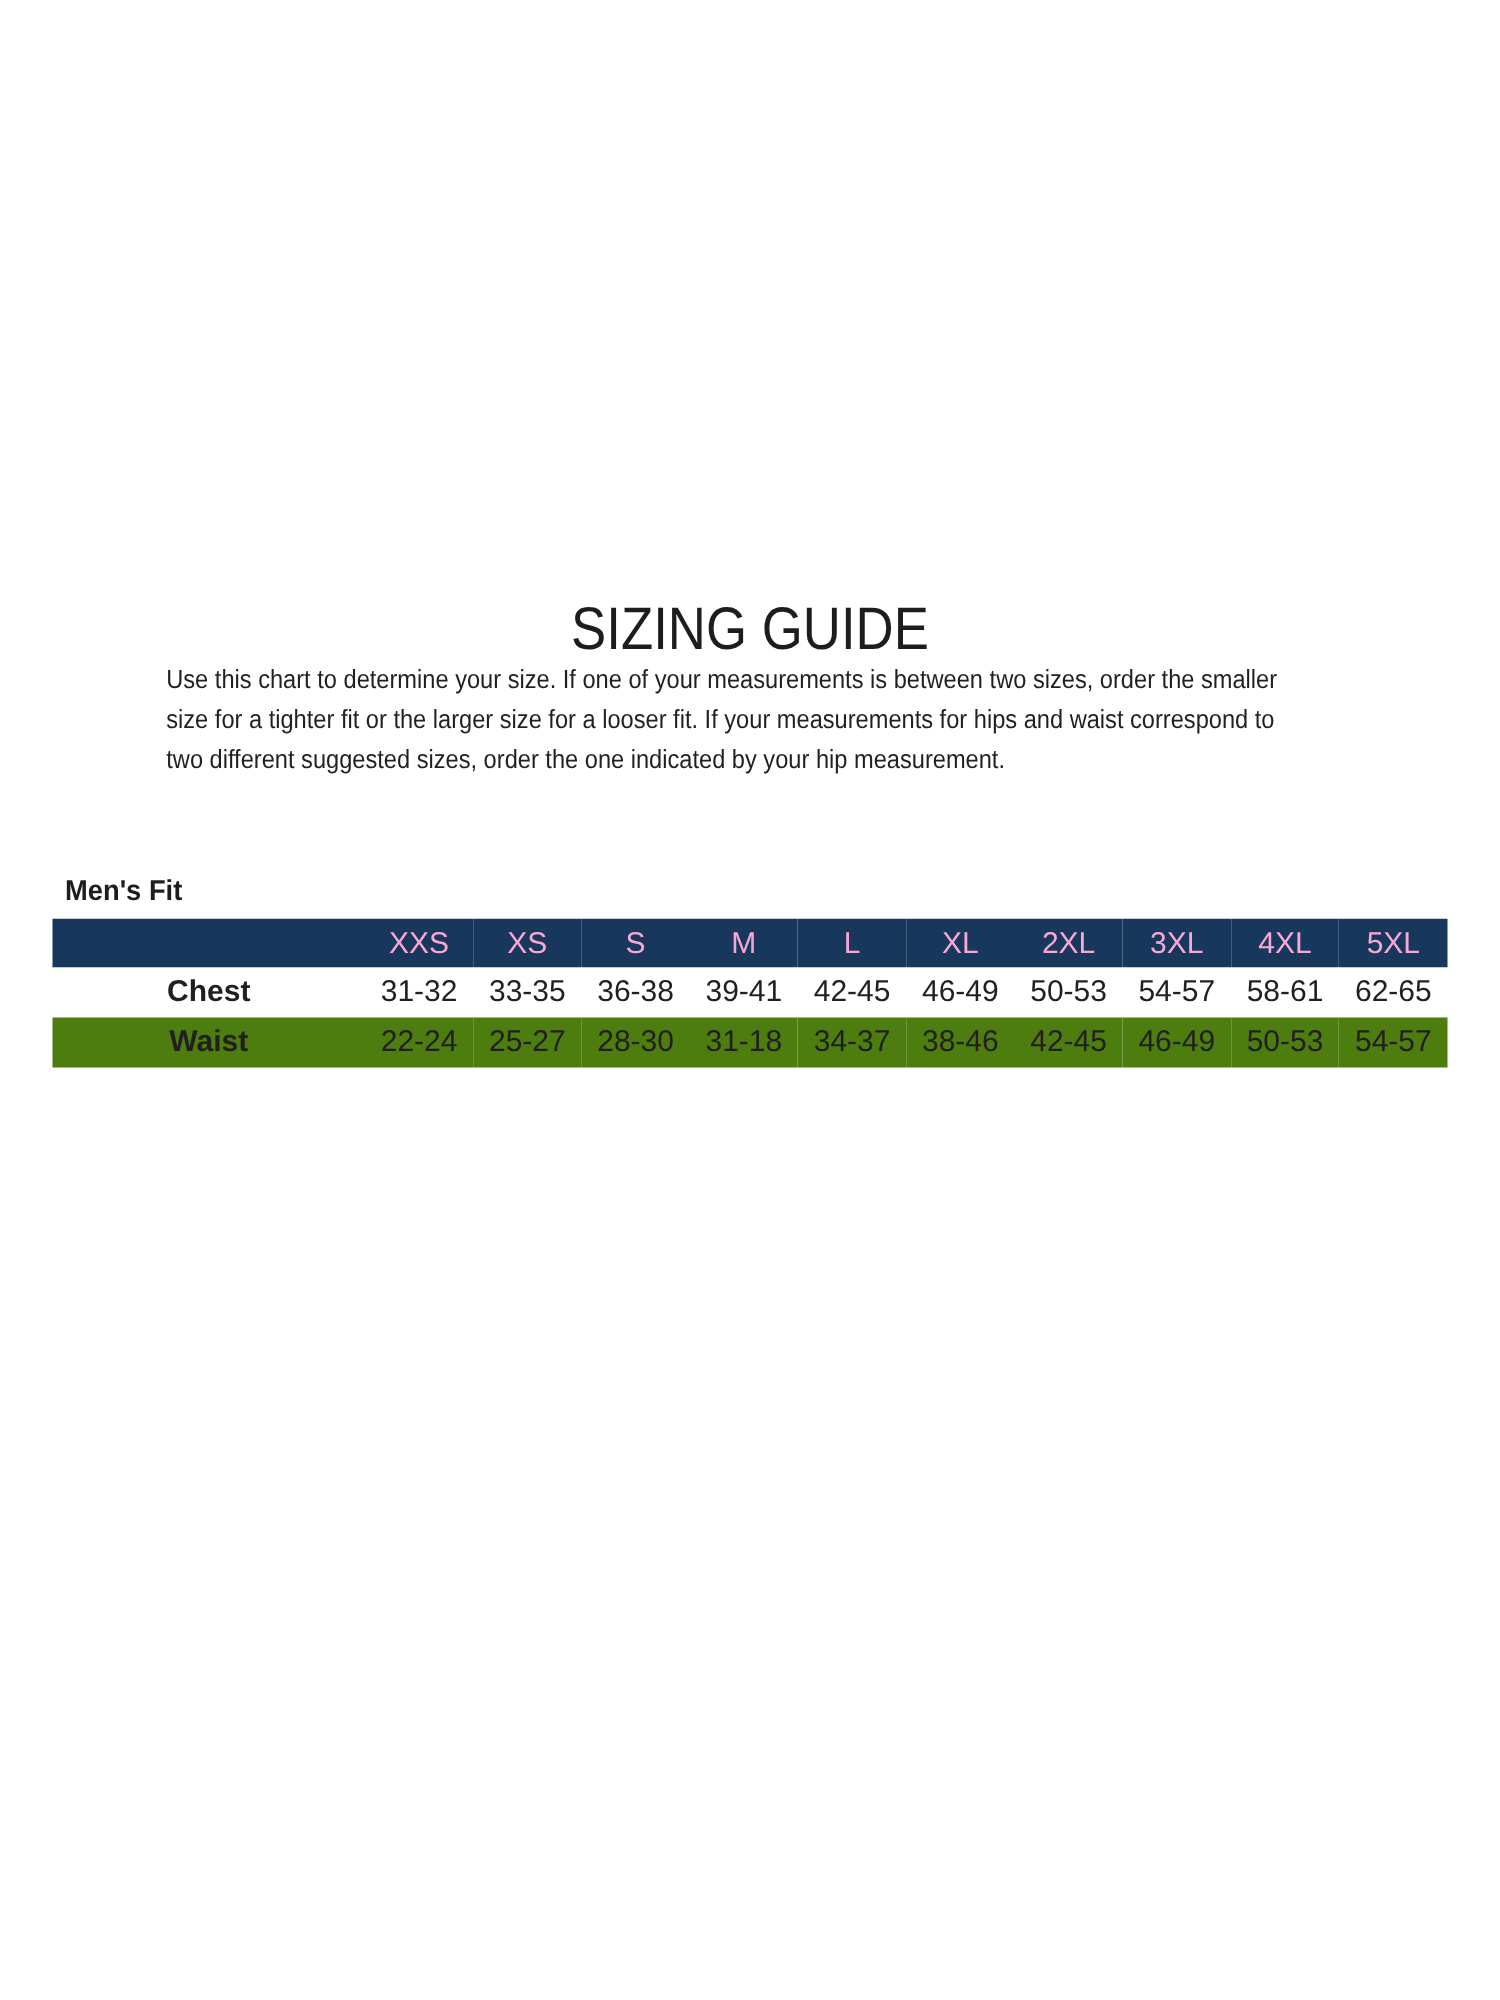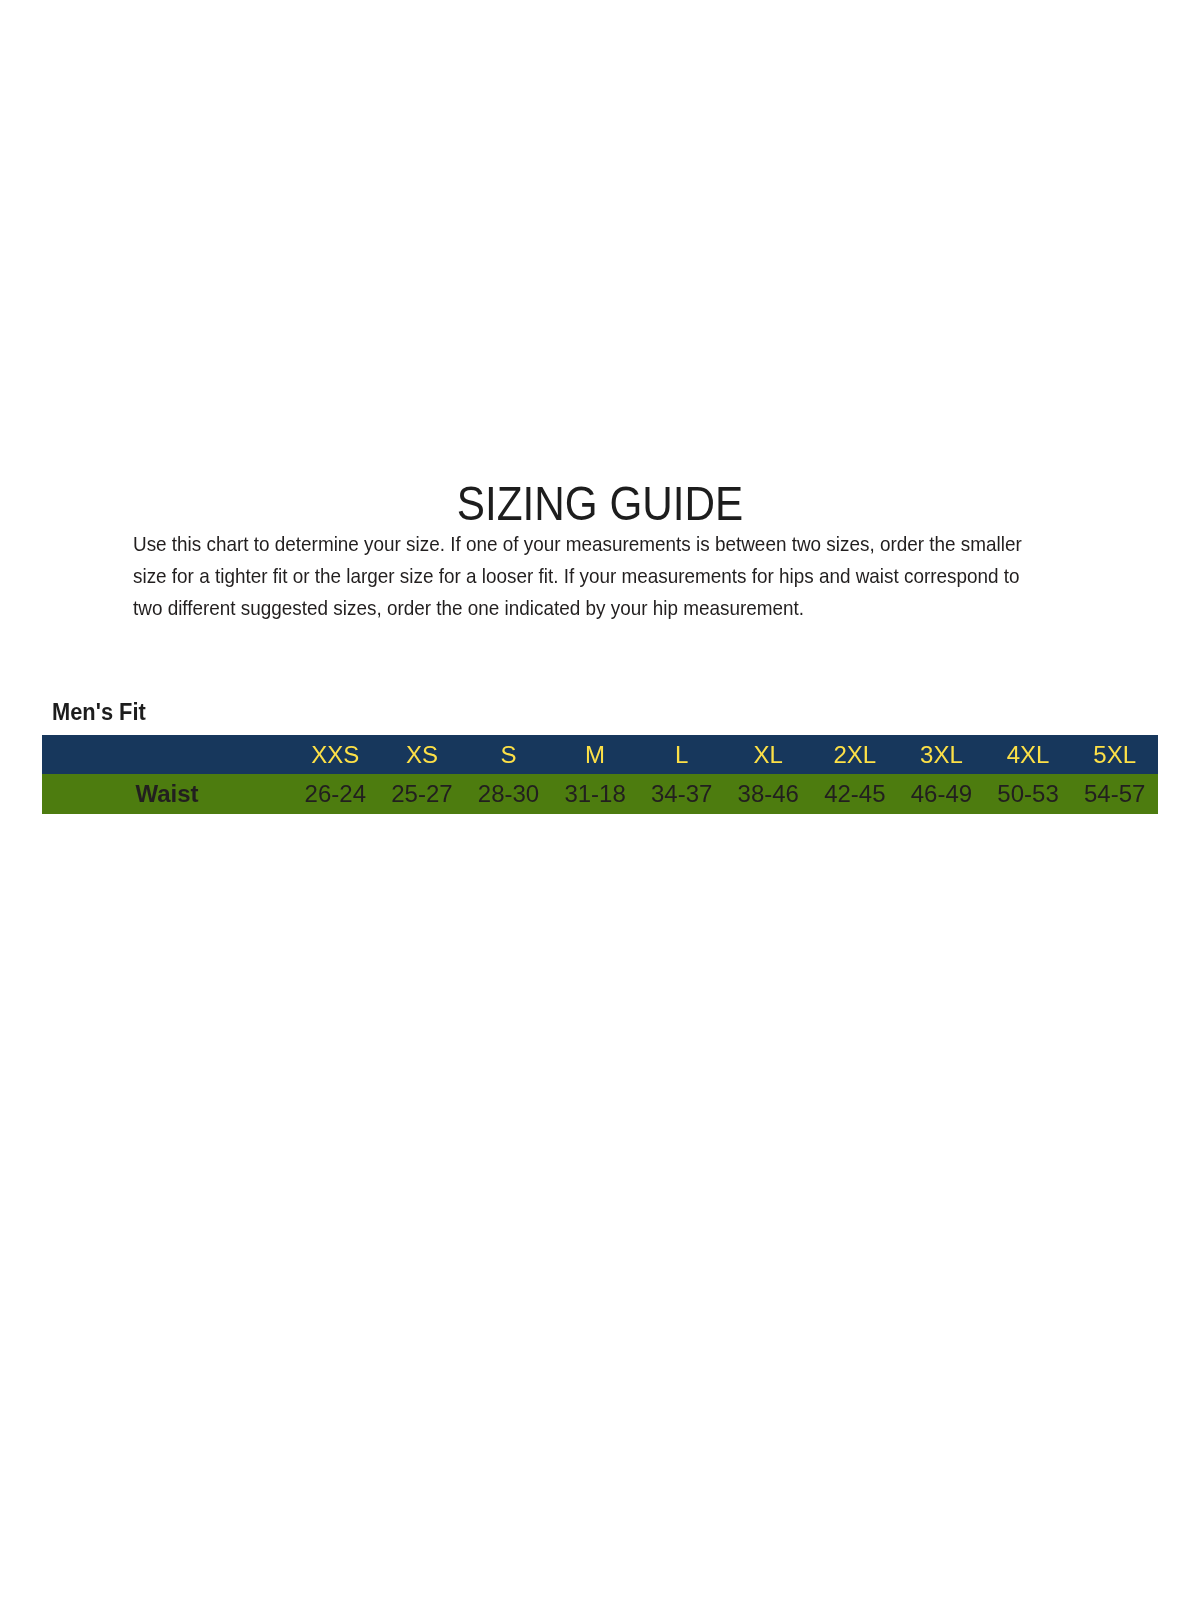--- a/index.html
+++ b/index.html
@@ -59,21 +59,21 @@
   }
   table.size-table col.label-col { width: 250px; }
   table.size-table td, table.size-table th {
     text-align: center;
     vertical-align: middle;
     padding: 0;
     white-space: nowrap;
   }
   tr.header-row { height: 39px; background: #17375c; }
   tr.header-row th {
-    color: #fde047;
+    color: #f9a8d4;
     font-weight: 400;
     font-size: 24px;
   }
   tr.data-row { height: 40px; background: #ffffff; }
   tr.data-row.alt { background: #4d7c0f; }
   tr.data-row td.row-label { font-weight: 700; }
   tr.data-row td { color: #221f1f; }
 </style>
 </head>
 <body>
@@ -109,23 +109,36 @@
       <th>XS</th>
       <th>S</th>
       <th>M</th>
       <th>L</th>
       <th>XL</th>
       <th>2XL</th>
       <th>3XL</th>
       <th>4XL</th>
       <th>5XL</th>
     </tr>
+    <tr class="data-row">
+      <td class="row-label">Chest</td>
+      <td>31-32</td>
+      <td>33-35</td>
+      <td>36-38</td>
+      <td>39-41</td>
+      <td>42-45</td>
+      <td>46-49</td>
+      <td>50-53</td>
+      <td>54-57</td>
+      <td>58-61</td>
+      <td>62-65</td>
+    </tr>
     <tr class="data-row alt">
       <td class="row-label">Waist</td>
-      <td>26-24</td>
+      <td>22-24</td>
       <td>25-27</td>
       <td>28-30</td>
       <td>31-18</td>
       <td>34-37</td>
       <td>38-46</td>
       <td>42-45</td>
       <td>46-49</td>
       <td>50-53</td>
       <td>54-57</td>
     </tr>

